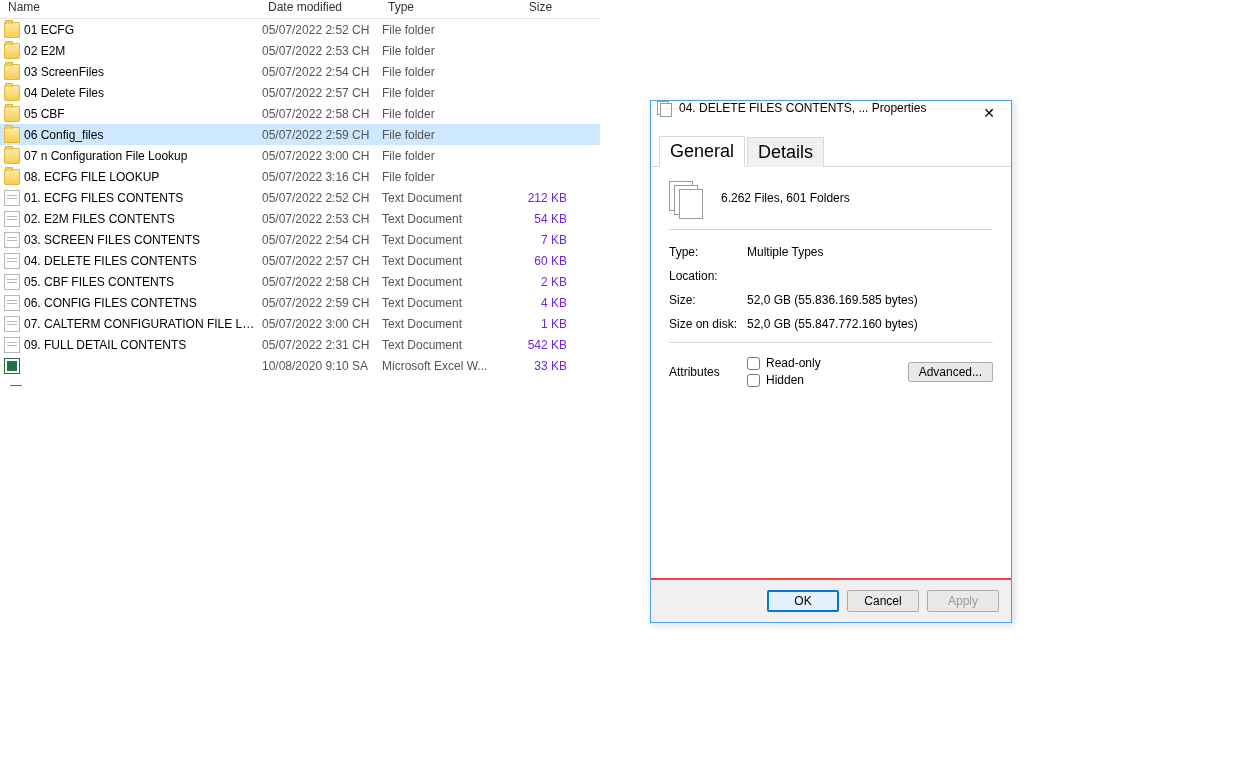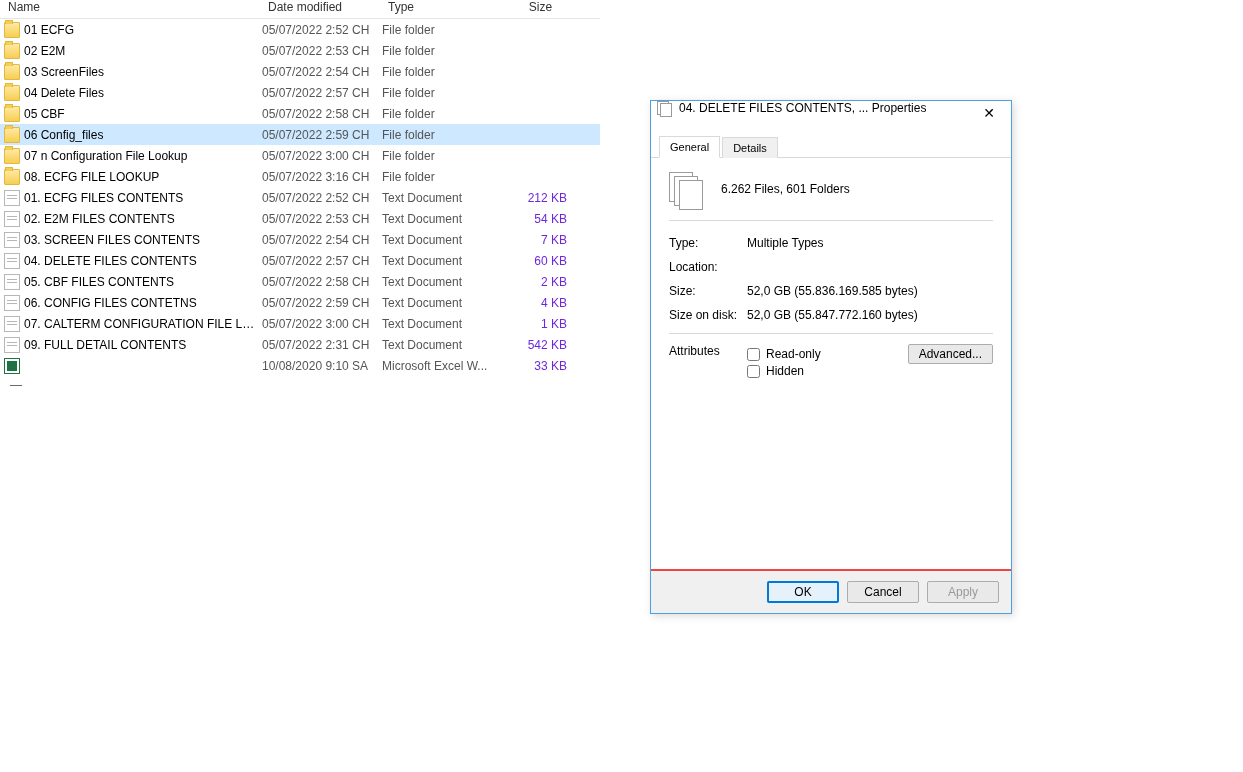--- a/index.html
+++ b/index.html
@@ -29,34 +29,34 @@
 
   .dlg{position:absolute;left:650px;top:100px;width:360px;border:1px solid #4aa3df;background:#fff;box-shadow:2px 2px 8px rgba(0,0,0,.15)}
   .titlebar{display:flex;align-items:flex-start;height:30px;padding:0 6px;background:#fff}
   .ico-multi{width:16px;height:16px;margin-right:6px;position:relative}
   .ico-multi span{position:absolute;width:10px;height:12px;border:1px solid #9a9a9a;background:#fff}
   .ico-multi span:nth-child(1){left:0;top:0}
   .ico-multi span:nth-child(2){left:3px;top:2px}
   .title-txt{flex:1;font-size:12px;white-space:nowrap;overflow:hidden;text-overflow:ellipsis}
   .close{width:32px;height:24px;display:flex;align-items:center;justify-content:center;font-size:14px}
   .tabs{display:flex;align-items:flex-end;padding:4px 8px 0 8px;background:#fff;border-bottom:1px solid #d9d9d9}
-  .tab{padding:4px 10px;border:1px solid #d9d9d9;border-bottom:none;margin-right:2px;background:#f0f0f0;font-size:11px;position:relative;top:1px}
+  .tab{padding:4px 10px;border:1px solid #d9d9d9;border-bottom:none;margin-right:2px;background:#f0f0f0;font-size:18px;position:relative;top:1px}
   .tab.active{background:#fff;border-bottom:1px solid #fff}
   .pane{background:#fff;padding:14px 18px 18px 18px}
   .summary{display:flex;align-items:center;padding-bottom:14px;border-bottom:1px solid #d9d9d9;margin-bottom:10px}
   .big-ic{width:34px;height:34px;margin-right:18px;position:relative}
   .big-ic span{position:absolute;width:22px;height:28px;border:1px solid #9a9a9a;background:#fff}
   .big-ic span:nth-child(1){left:0;top:0}
   .big-ic span:nth-child(2){left:5px;top:4px}
   .big-ic span:nth-child(3){left:10px;top:8px}
   .kv{display:flex;padding:5px 0;font-size:12px}
   .k{width:78px}
   .v{flex:1}
   .sep{border-top:1px solid #d9d9d9;margin:6px 0 10px 0}
-  .attr-row{display:flex;align-items:flex-start}
+  .attr-row{display:flex;align-items:center}
   .attr-col{flex:1}
   .chk{display:flex;align-items:center;margin:3px 0}
   .chk input{margin:0 6px 0 0;width:13px;height:13px}
   .adv{padding:2px 10px;font-size:12px;background:#e9e9e9;border:1px solid #acacac;border-radius:2px}
   .btns{display:flex;justify-content:flex-end;gap:8px;padding:10px 12px;background:#f0f0f0;border-top:2px solid #ef4444}
   .btn{min-width:72px;padding:3px 0;text-align:center;font-size:12px;background:#e9e9e9;border:1px solid #acacac;border-radius:2px}
   .btn.primary{border:2px solid #0078d7;background:#e5f1fb;padding:2px 0}
   .btn.disabled{color:#9a9a9a}
 </style>
 </head>

